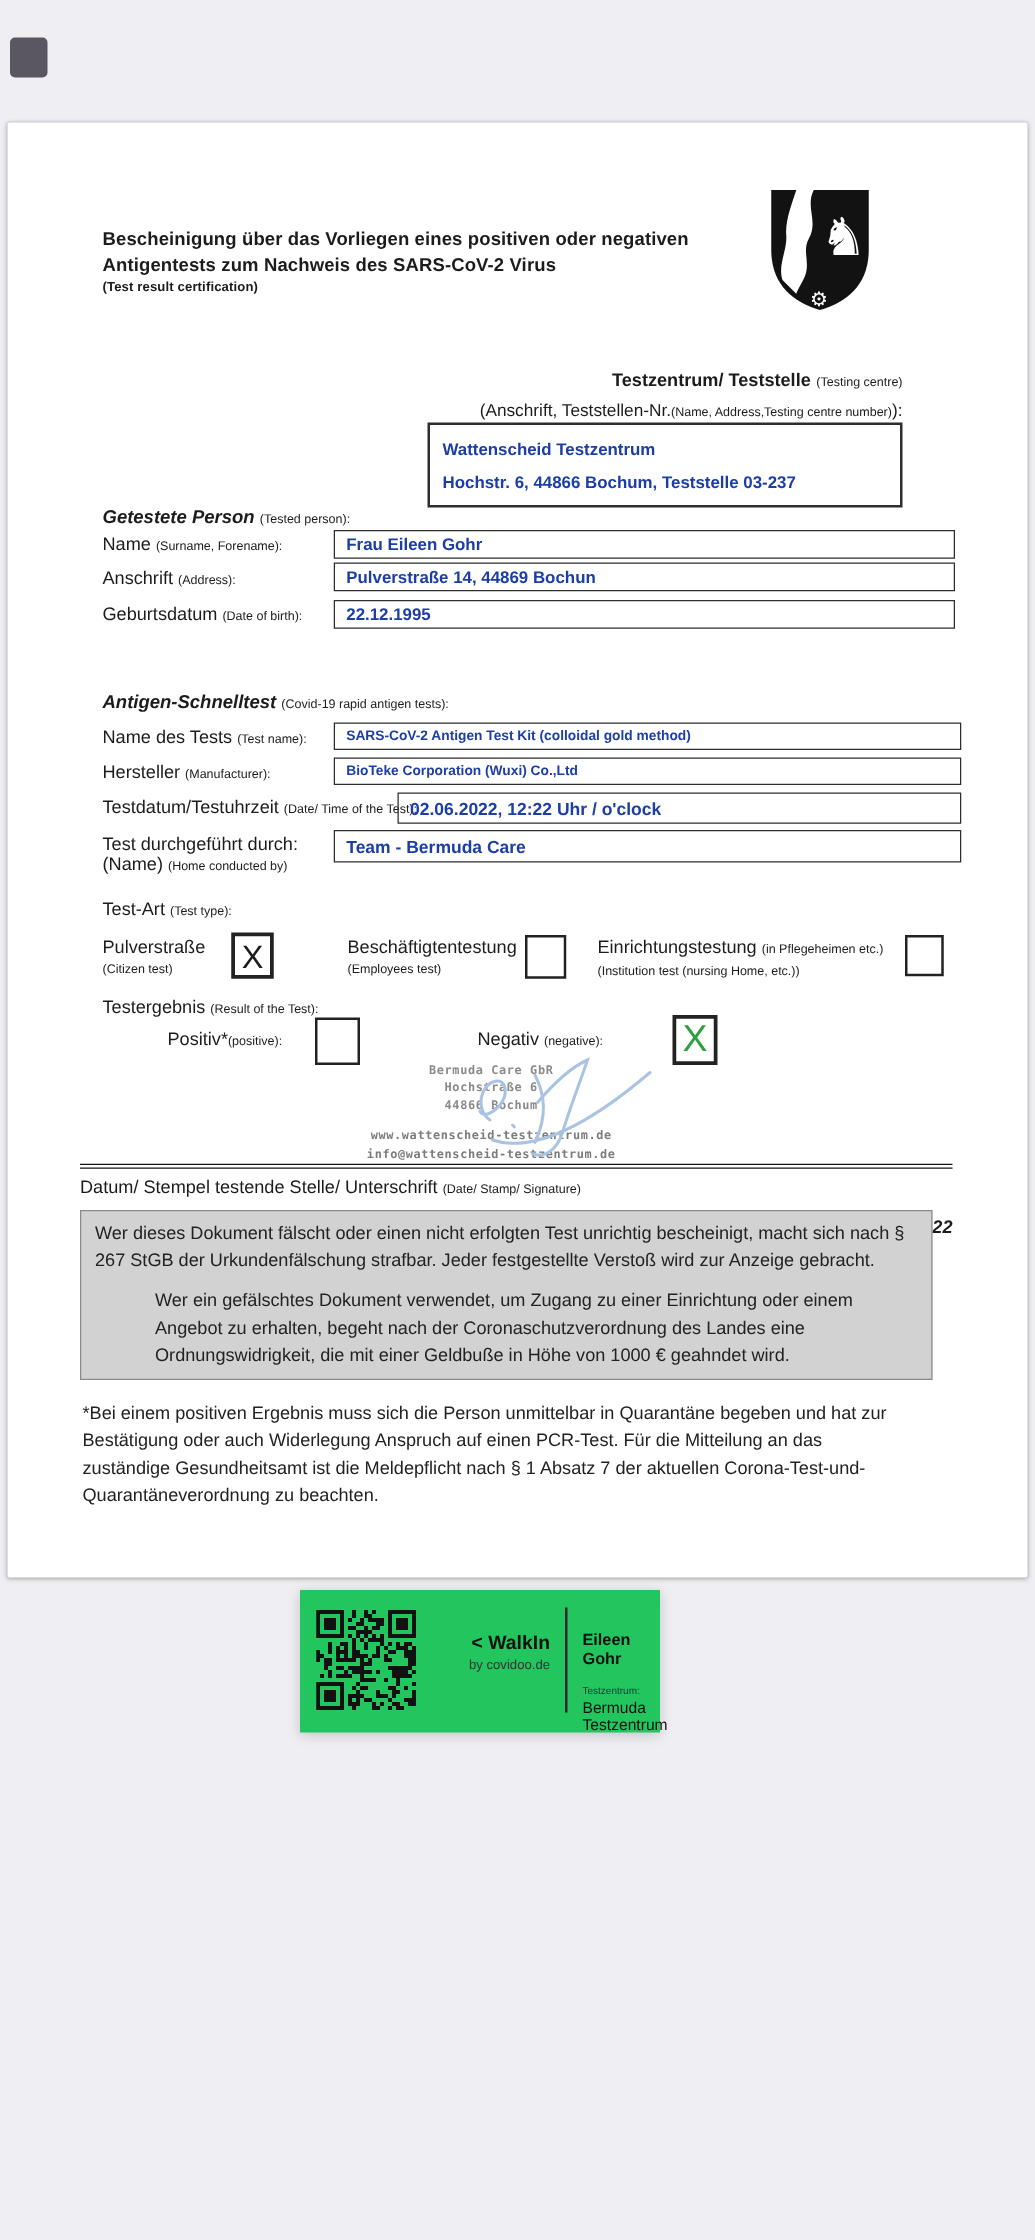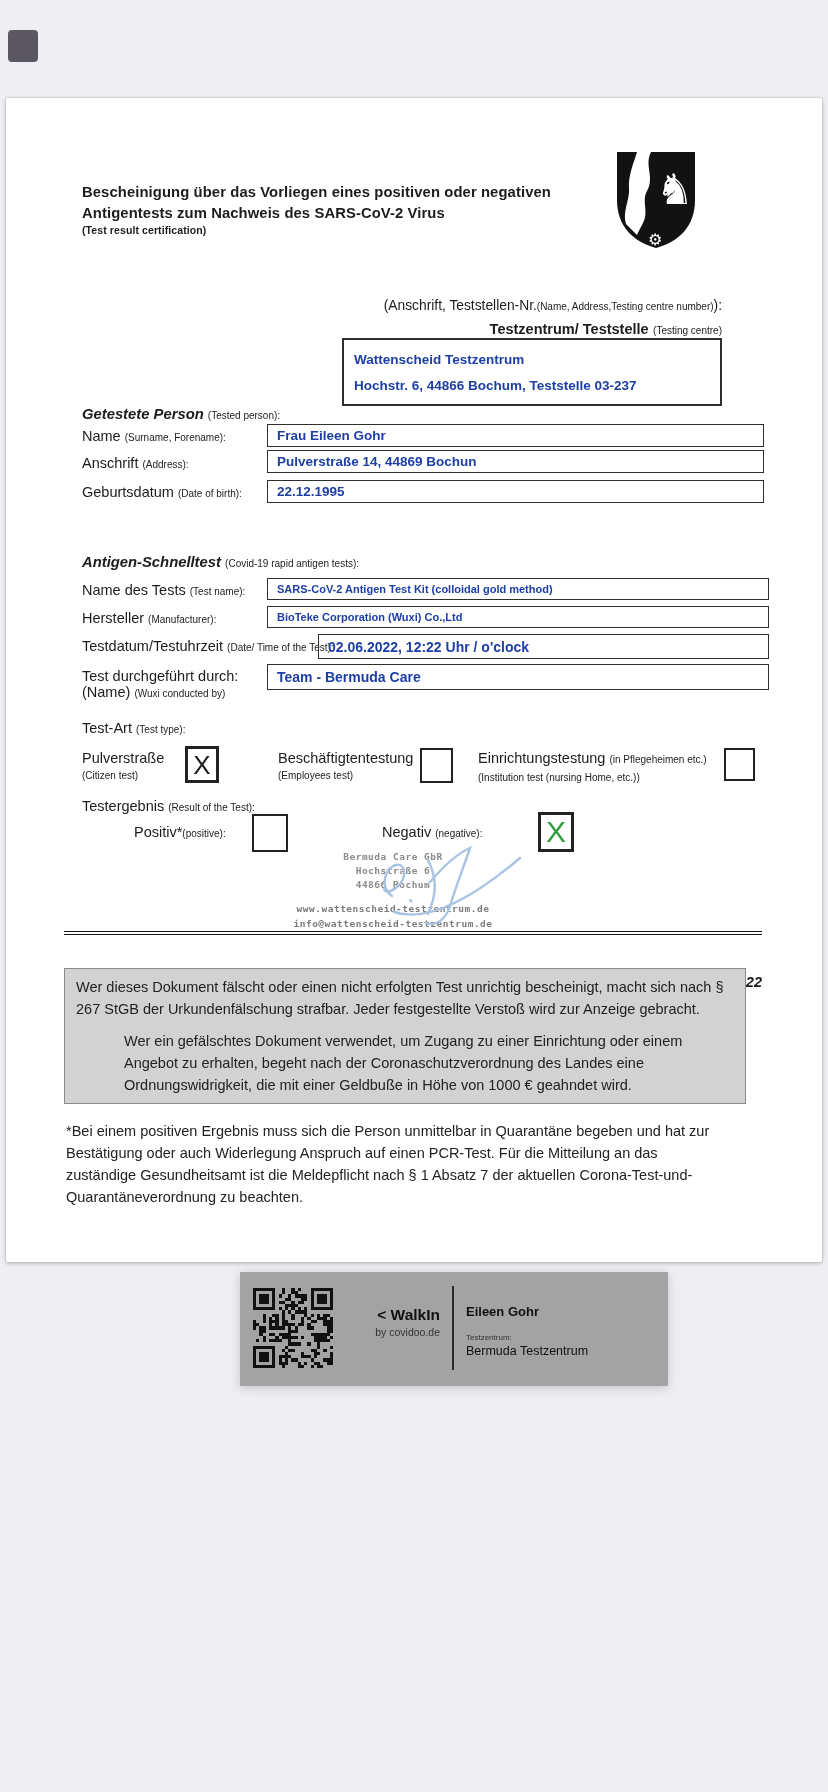--- a/index.html
+++ b/index.html
@@ -40,21 +40,21 @@
   .stamp .web{margin-top:9px;line-height:15px;color:#7c7c7c;}
   .divider{left:58px;top:833px;width:698px;border-top:4px double #141414;}
   .datum-row{left:58px;top:843px;width:700px;}
   .warn{left:58px;top:870px;width:658px;background:#d2d2d2;border:1px solid #8b8b8b;padding:7px 11px;font-size:14.5px;line-height:22px;color:#222;}
   .warn p{margin:0;}
   .warn p + p{margin-top:10px;margin-left:48px;}
   .footnote{left:60px;top:1022px;width:652px;font-size:14.5px;line-height:22px;color:#222;}
   .docid{left:0;top:1132px;width:816px;text-align:center;font-size:9.5px;font-weight:bold;color:#86a3b2;letter-spacing:.2px;}
   
   .card{
-    position:absolute;left:240px;top:1272px;width:428px;height:114px;background:#a3a3a3;
+    position:absolute;left:240px;top:1272px;width:288px;height:114px;background:#22c55e;
     box-shadow:0 2px 10px rgba(0,0,0,.18);
   }
   .card .qr{position:absolute;left:13px;top:16px;width:80px;height:80px;}
   .card .brand{position:absolute;left:92px;top:34px;width:108px;text-align:right;}
   .card .brand .name{font-size:15.5px;font-weight:bold;color:#111;}
   .card .brand .by{font-size:10.5px;color:#333;margin-top:2px;}
   .card .vrule{position:absolute;left:212px;top:14px;width:2px;height:84px;background:#2a2a2a;}
   .card .holder{position:absolute;left:226px;top:32px;}
   .card .holder .nm{font-size:13px;font-weight:bold;color:#111;}
   .card .holder .tzl{font-size:8px;color:#333;margin-top:14px;}
@@ -77,26 +77,26 @@
     <svg width="84" height="100" viewBox="0 0 84 100">
       <path d="M3,2 H81 V50 C81,77 64,92 42,98 C20,92 3,77 3,50 Z" fill="#121212"></path>
       <path d="M23,2 L37,2 C30,16 41,27 33,41 C27,52 36,62 28,75 C26,79 24,82 23,85 L12,74 C8,62 16,50 15,38 C14,26 20,12 23,2 Z" fill="#ffffff"></path>
       <text x="42" y="54" font-size="42" fill="#ffffff" font-family="DejaVu Sans">♞</text>
       <text x="34" y="95" font-size="16" fill="#ffffff" font-family="DejaVu Sans">⚙</text>
     </svg>
   </div>
 
   <div class="abs tc-head">
     <div>
-      <span class="l2">(Anschrift, Teststellen-Nr.</span><span class="sm">(Name, Address,Testing centre number)</span><span class="l2">):</span>
-    </div>
-    <div>
       <span class="l1">Testzentrum/ Teststelle</span>
       <span class="sm">(Testing centre)</span>
     </div>
+    <div>
+      <span class="l2">(Anschrift, Teststellen-Nr.</span><span class="sm">(Name, Address,Testing centre number)</span><span class="l2">):</span>
+    </div>
   </div>
 
   <div class="abs tc-box">
     <div class="blue">Wattenscheid Testzentrum</div>
     <div class="blue">Hochstr. 6, 44866 Bochum, Teststelle 03-237</div>
   </div>
 
   <div class="abs sec-head" style="left:76px;top:308px;">
     <span class="b">Getestete Person</span>
     <span class="sm">(Tested person):</span>
@@ -144,21 +144,21 @@
 
   <div class="abs field-label" style="left:76px;top:540px;">
     <span>Testdatum/Testuhrzeit</span> <span class="sm">(Date/ Time of the Test):</span>
   </div>
   <div class="abs vbox" style="left:312px;top:536px;width:451px;height:25px;text-align:center;">
     <span class="blue" style="font-size:14px;">02.06.2022, 12:22 Uhr / o'clock</span>
   </div>
 
   <div class="abs field-label" style="left:76px;top:570px;">
     <span>Test durchgeführt durch:</span><br>
-    <span>(Name)</span> <span class="sm">(Wuxi conducted by)</span>
+    <span>(Name)</span> <span class="sm">(Home conducted by)</span>
   </div>
   <div class="abs vbox" style="left:261px;top:566px;width:502px;height:26px;">
     <span class="blue" style="font-size:14px;">Team - Bermuda Care</span>
   </div>
 
   <div class="abs field-label" style="left:76px;top:622px;">
     <span>Test-Art</span> <span class="sm">(Test type):</span>
   </div>
 
   <div class="abs field-label" style="left:76px;top:652px;">
@@ -220,20 +220,23 @@
         <path d="M52,70 l1.5,1.5"></path>
         <path d="M70,30 C78,46 80,62 70,84"></path>
         <path d="M72,52 C84,38 98,24 112,18 C106,36 98,56 92,76 C88,89 78,97 68,93"></path>
         <path d="M36,82 C66,92 108,74 162,28"></path>
       </g>
     </svg>
   </div>
 
   <div class="abs divider"></div>
   <div class="abs datum-row">
+    <span class="field-label">
+      <span>Datum/ Stempel testende Stelle/ Unterschrift</span> <span class="sm">(Date/ Stamp/ Signature)</span>
+    </span>
     <span class="field-label b" style="position:absolute;right:2px;top:0;font-weight:bold;margin-top:33px;">Do. 02.06.2022</span>
   </div>
 
   <div class="abs warn">
     <p>Wer dieses Dokument fälscht oder einen nicht erfolgten Test unrichtig bescheinigt, macht sich nach § 267 StGB der Urkundenfälschung strafbar. Jeder festgestellte Verstoß wird zur Anzeige gebracht.</p>
     <p>Wer ein gefälschtes Dokument verwendet, um Zugang zu einer Einrichtung oder einem Angebot zu erhalten, begeht nach der Coronaschutzverordnung des Landes eine Ordnungswidrigkeit, die mit einer Geldbuße in Höhe von 1000 € geahndet wird.</p>
   </div>
 
   <div class="abs footnote">*Bei einem positiven Ergebnis muss sich die Person unmittelbar in Quarantäne begeben und hat zur Bestätigung oder auch Widerlegung Anspruch auf einen PCR-Test. Für die Mitteilung an das zuständige Gesundheitsamt ist die Meldepflicht nach § 1 Absatz 7 der aktuellen Corona-Test-und-Quarantäneverordnung zu beachten.</div>
 

